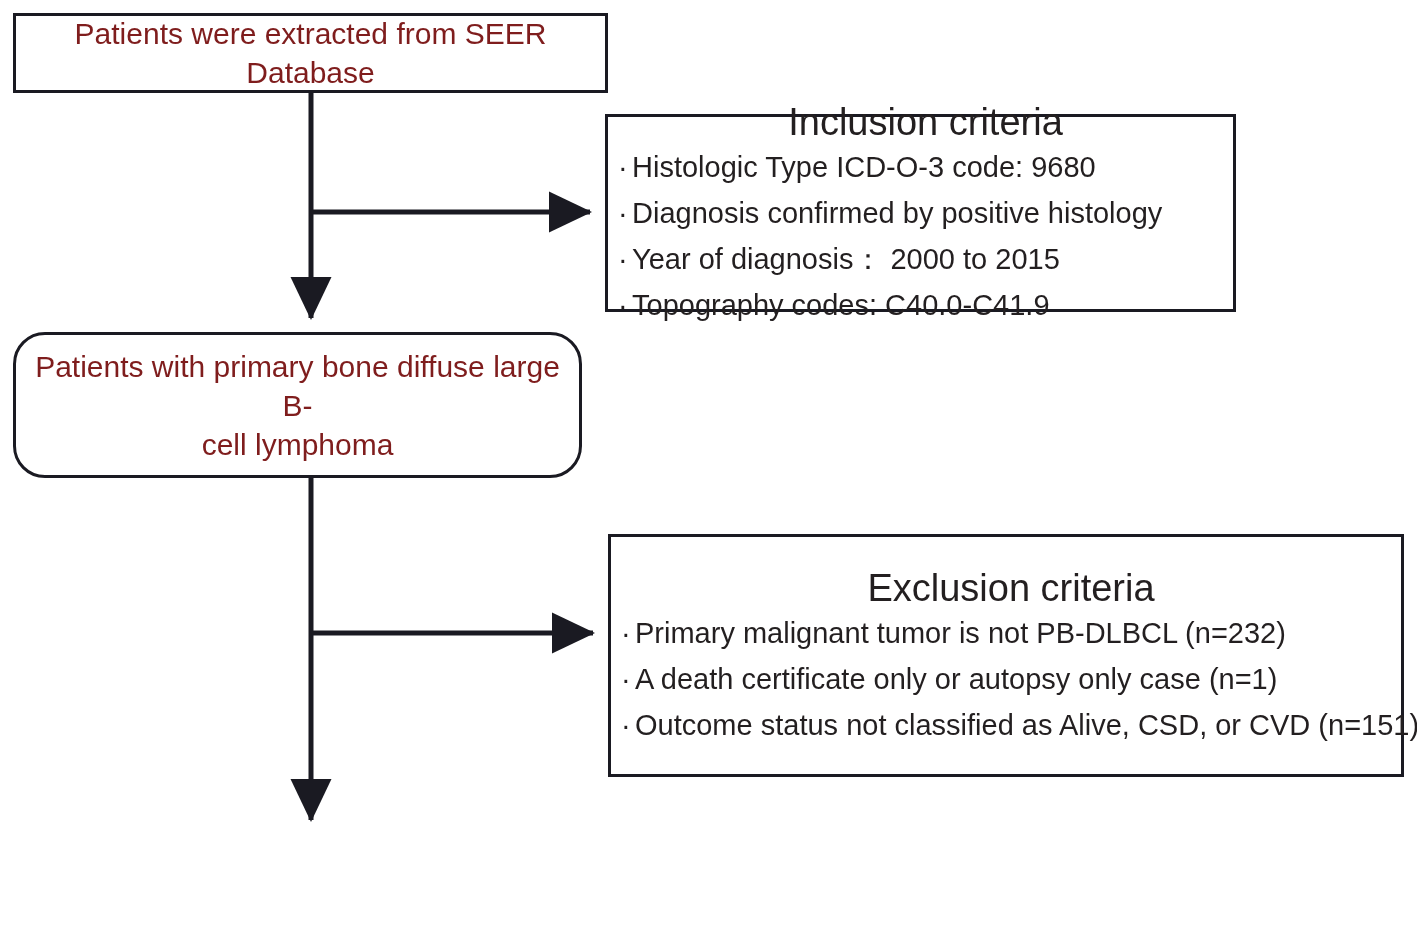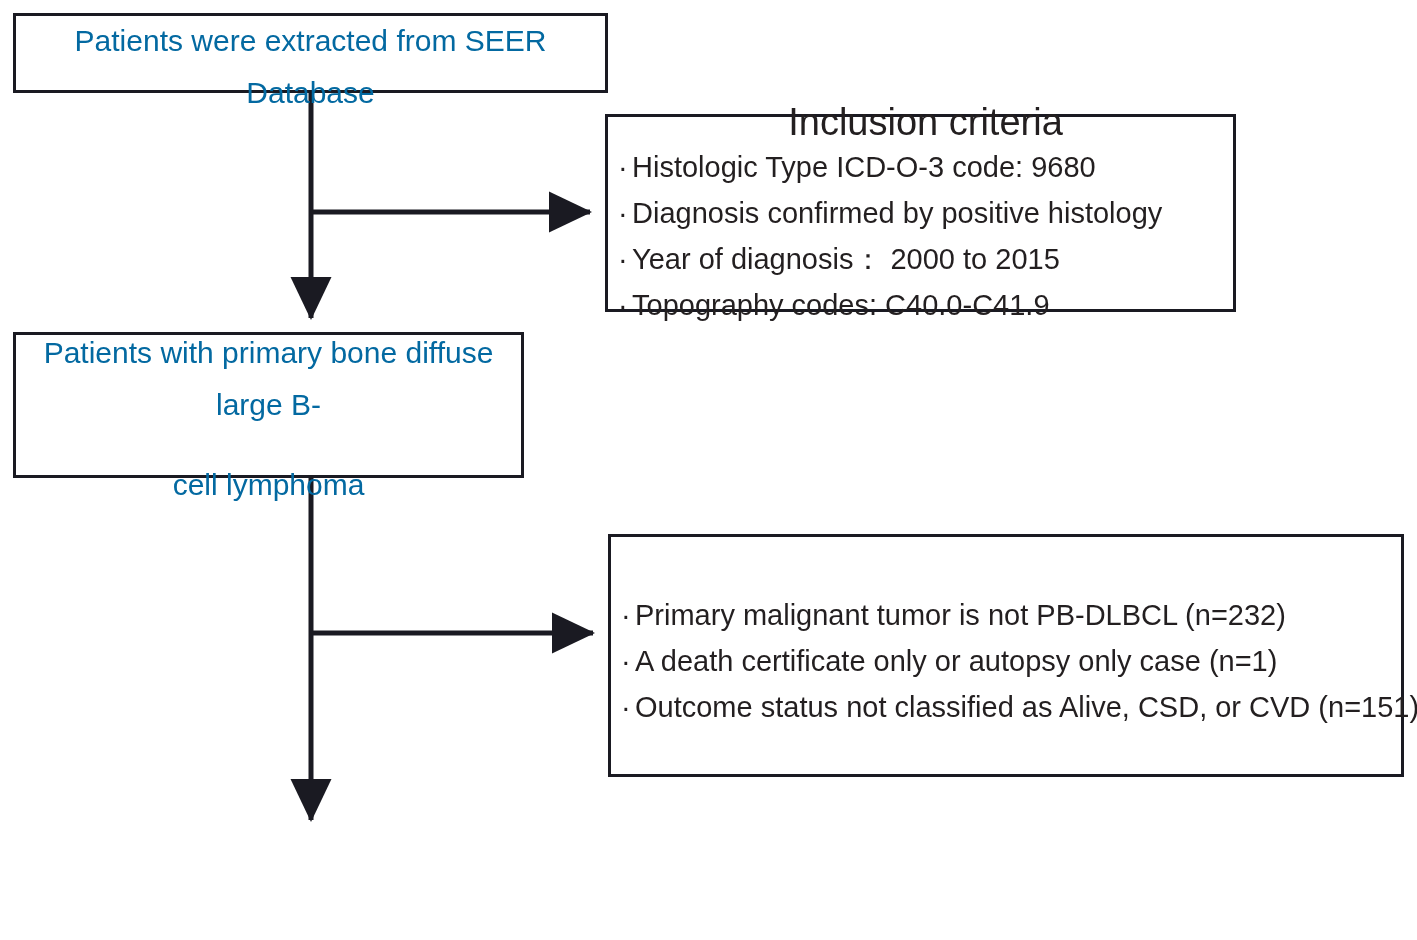--- a/index.html
+++ b/index.html
@@ -25,24 +25,23 @@
     background: #ffffff;
     display: flex;
     flex-direction: column;
     justify-content: center;
   }
   .box-center {
     text-align: center;
   }
   .flow-text {
     font-size: 30px;
-    line-height: 52px;
-    color: #0369a1;
+    line-height: 39px;
+    color: #7f1d1d;
     white-space: pre-wrap;
-    margin-top: 28px;
   }
   .crit-title {
     font-size: 38px;
     line-height: 36px;
     text-align: center;
     color: #231f20;
   }
   .crit-list {
     margin: 0;
     padding: 0;
@@ -70,21 +69,21 @@
     position: absolute;
     left: 0;
     top: 0;
     width: 1417px;
     height: 940px;
     pointer-events: none;
   }
   
   #box-source   { left: 13px;  top: 13px;  width: 595px; height: 80px;  }
   #box-inclusion{ left: 605px; top: 114px; width: 631px; height: 198px; }
-  #box-cohort   { left: 13px;  top: 332px; width: 511px; height: 146px; }
+  #box-cohort   { left: 13px;  top: 332px; width: 569px; height: 146px; border-radius: 32px; }
   #box-exclusion{ left: 608px; top: 534px; width: 796px; height: 243px; }
   #box-eligible { left: 13px;  top: 834px; width: 595px; height: 91px;  }
 </style>
 </head>
 <body>
 
 <div id="canvas">
 
   <svg id="connectors" viewBox="0 0 1417 940" width="1417" height="940" xmlns="http://www.w3.org/2000/svg">
     <defs>
@@ -126,20 +125,21 @@
     </div>
   </div>
 
   <div class="box box-center" id="box-cohort">
     <div class="flow-text">Patients with primary bone diffuse large B-</div>
     <div class="flow-text">cell lymphoma</div>
   </div>
 
   <div class="box" id="box-exclusion">
     <div class="crit-inner">
+      <div class="crit-title">Exclusion criteria</div>
       <ul class="crit-list">
         <li><span class="bullet">·</span><span>Primary malignant tumor is not PB-DLBCL (n=232)</span></li>
         <li><span class="bullet">·</span><span>A death certificate only or autopsy only case (n=1)</span></li>
         <li><span class="bullet">·</span><span>Outcome status not classified as Alive, CSD, or CVD (n=151)</span></li>
       </ul>
     </div>
   </div>
 
 
 </div>

